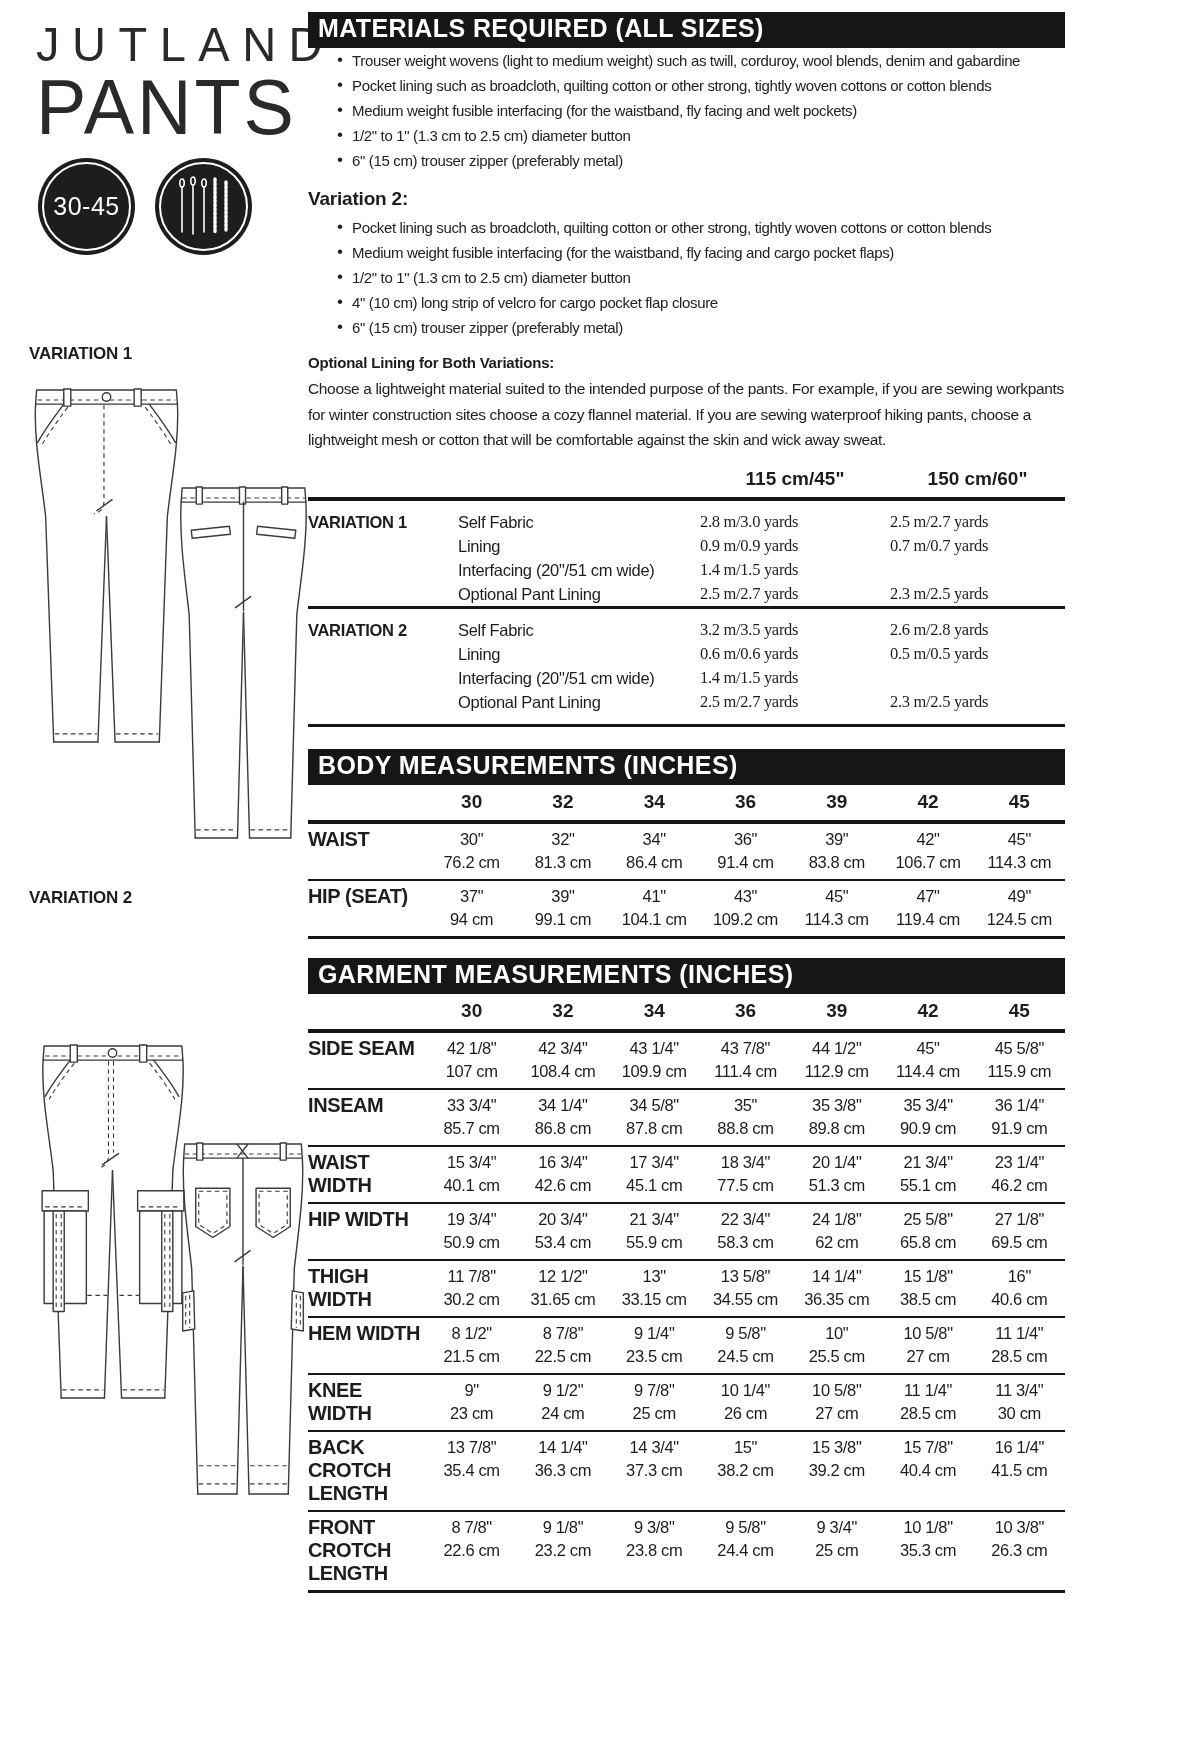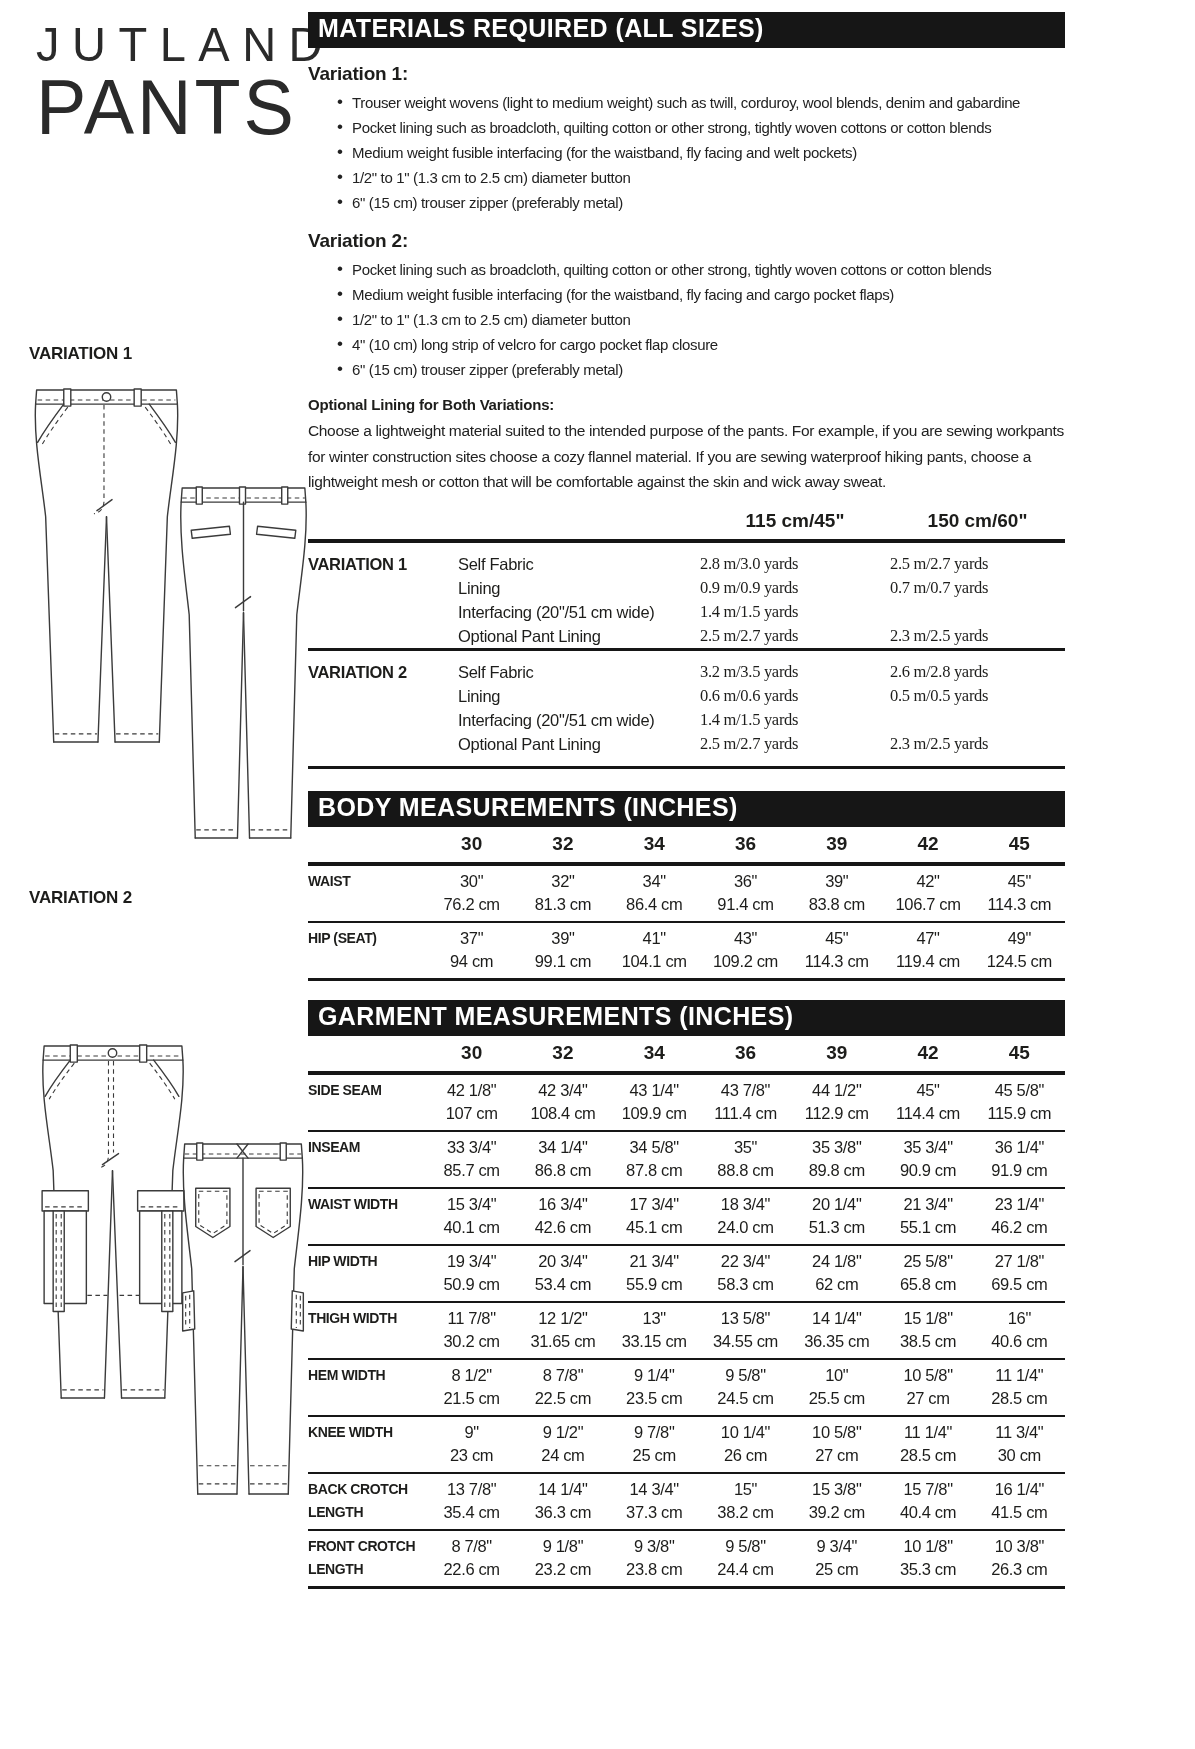--- a/index.html
+++ b/index.html
@@ -70,33 +70,52 @@
 
   
   .bar-body { margin-top:22px; }
   .bar-garment { margin-top:19px; }
   .meas-table { width:100%; border-collapse:collapse; table-layout:fixed; border-bottom:3px solid #161616; }
   .meas-table th.label-spacer { width:118px; }
   .meas-table th.size { font-size:19px; font-weight:bold; text-align:center; padding:6px 0 7px 0; }
   .meas-table thead { border-bottom:4px solid #161616; }
   .meas-table tbody tr + tr { border-top:2px solid #161616;margin-left:28px; }
   .meas-table tbody td { text-align:center; font-size:16.5px; letter-spacing:-0.35px; line-height:23px; padding:4px 0 5px 0; vertical-align:top; }
-  .meas-table tbody td.label { text-align:left; font-weight:bold; font-size:14px; line-height:23px; letter-spacing:-0.4px; padding-right:2px; }
+  .meas-table tbody td.label { text-align:left; font-weight:bold; font-size:20px; line-height:23px; letter-spacing:-0.4px; padding-right:2px; }
 </style>
 </head>
 <body>
 
 <div class="page">
 
   <aside class="left-col">
     <div class="title-block">
       <div class="title-line1">JUTLAND</div>
       <div class="title-line2">PANTS</div>
     </div>
 
+    <div class="badges">
+      <div class="badge">
+        <span class="size-text">30-45</span>
+      </div>
+      <div class="badge">
+        <svg width="60" height="62" viewBox="0 0 60 62">
+          <g stroke="#ffffff" fill="none" stroke-width="1.6" stroke-linecap="round">
+            <ellipse cx="8" cy="7" rx="2.2" ry="4"></ellipse>
+              <line x1="8" y1="11" x2="8" y2="56"></line>
+            <ellipse cx="19" cy="5" rx="2.2" ry="4"></ellipse>
+              <line x1="19" y1="9" x2="19" y2="58"></line>
+            <ellipse cx="30" cy="7" rx="2.2" ry="4"></ellipse>
+              <line x1="30" y1="11" x2="30" y2="56"></line>
+            <line x1="41" y1="3" x2="41" y2="57" stroke-width="3.4" stroke-dasharray="2.2 2"></line>
+            <line x1="52" y1="6" x2="52" y2="54" stroke-width="3.4" stroke-dasharray="2.2 2"></line>
+          </g>
+        </svg>
+      </div>
+    </div>
 
     <div class="variation-label" id="var1-label">VARIATION 1</div>
 
     <div class="illus" id="v1-front">
       <svg viewBox="0 0 145 360">
         <path class="lnf" d="M3,2 L142,2 L143,16 L2,16 Z"></path>
         <path class="dsh" d="M4,12 L141,12"></path>
         <rect class="lnf" x="30" y="1" width="7" height="17"></rect>
         <rect class="lnf" x="100" y="1" width="7" height="17"></rect>
         <circle class="lnf" cx="72.5" cy="9" r="4.2"></circle>
@@ -200,21 +219,20 @@
         <path class="lnf" d="M110,148 L121,150 L121,188 L109,186 Z"></path>
         <path class="dsh" d="M118,153 L118,185 M114,152 L114,185"></path>
       </svg>
     </div>
   </aside>
 
   <main class="right-col">
 
     <div class="section-bar">MATERIALS REQUIRED (ALL SIZES)</div>
 
-    <h3 class="var-heading">Variation 1:</h3>
     <ul class="materials">
         <li>Trouser weight wovens (light to medium weight) such as twill, corduroy, wool blends, denim and gabardine</li>
         <li>Pocket lining such as broadcloth, quilting cotton or other strong, tightly woven cottons or cotton blends</li>
         <li>Medium weight fusible interfacing (for the waistband, fly facing and welt pockets)</li>
         <li>1/2" to 1" (1.3 cm to 2.5 cm) diameter button</li>
         <li>6" (15 cm) trouser zipper (preferably metal)</li>
       </ul>
 
     <h3 class="var-heading">Variation 2:</h3>
     <ul class="materials">
@@ -461,21 +479,21 @@
             <td>
               <div>16 3/4"</div>
               <div>42.6 cm</div>
             </td>
             <td>
               <div>17 3/4"</div>
               <div>45.1 cm</div>
             </td>
             <td>
               <div>18 3/4"</div>
-              <div>24.0 cm</div>
+              <div>77.5 cm</div>
             </td>
             <td>
               <div>20 1/4"</div>
               <div>51.3 cm</div>
             </td>
             <td>
               <div>21 3/4"</div>
               <div>55.1 cm</div>
             </td>
             <td>

